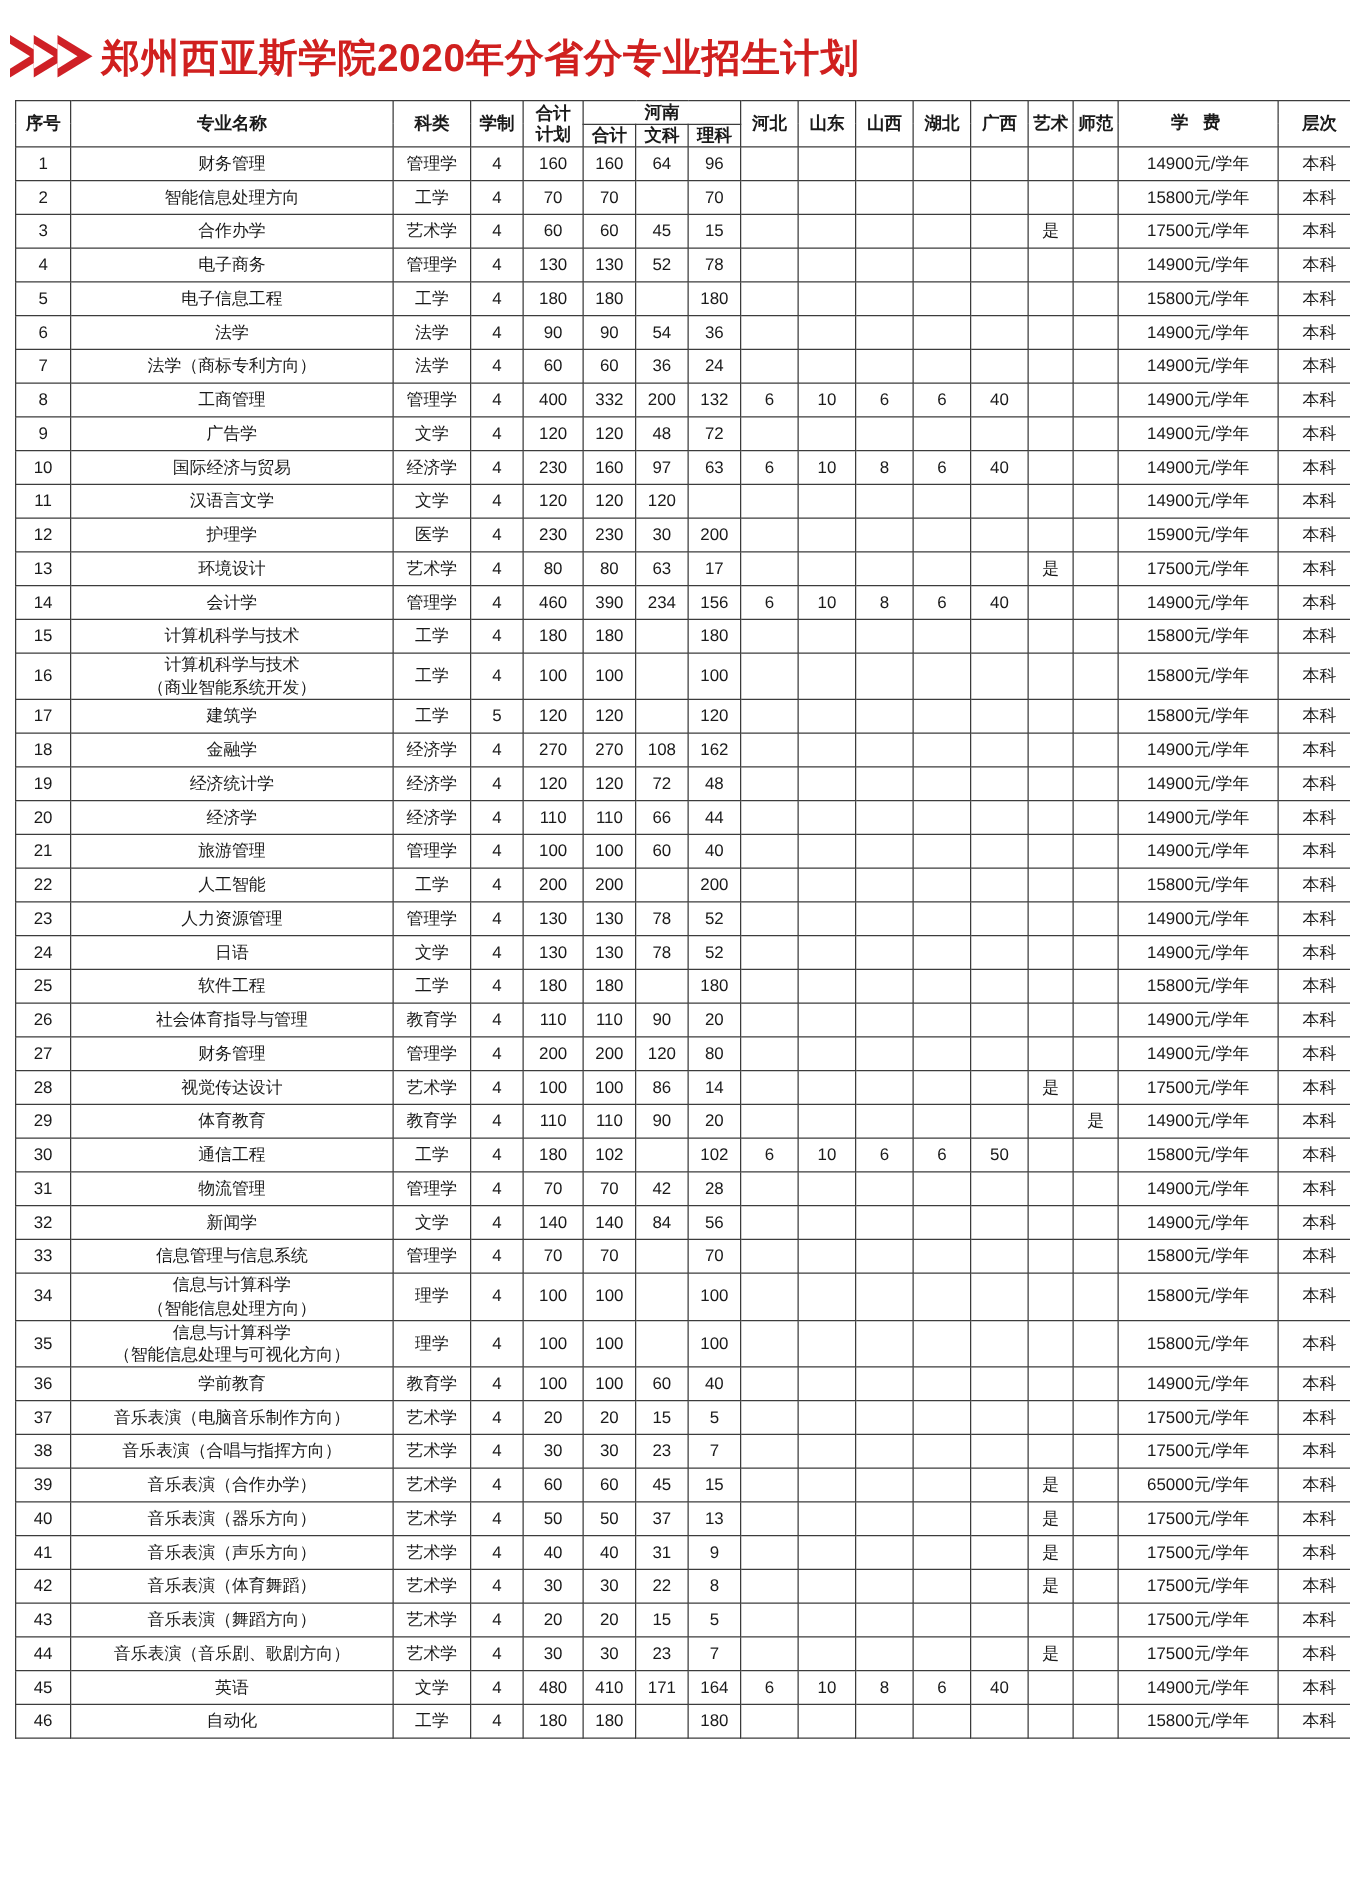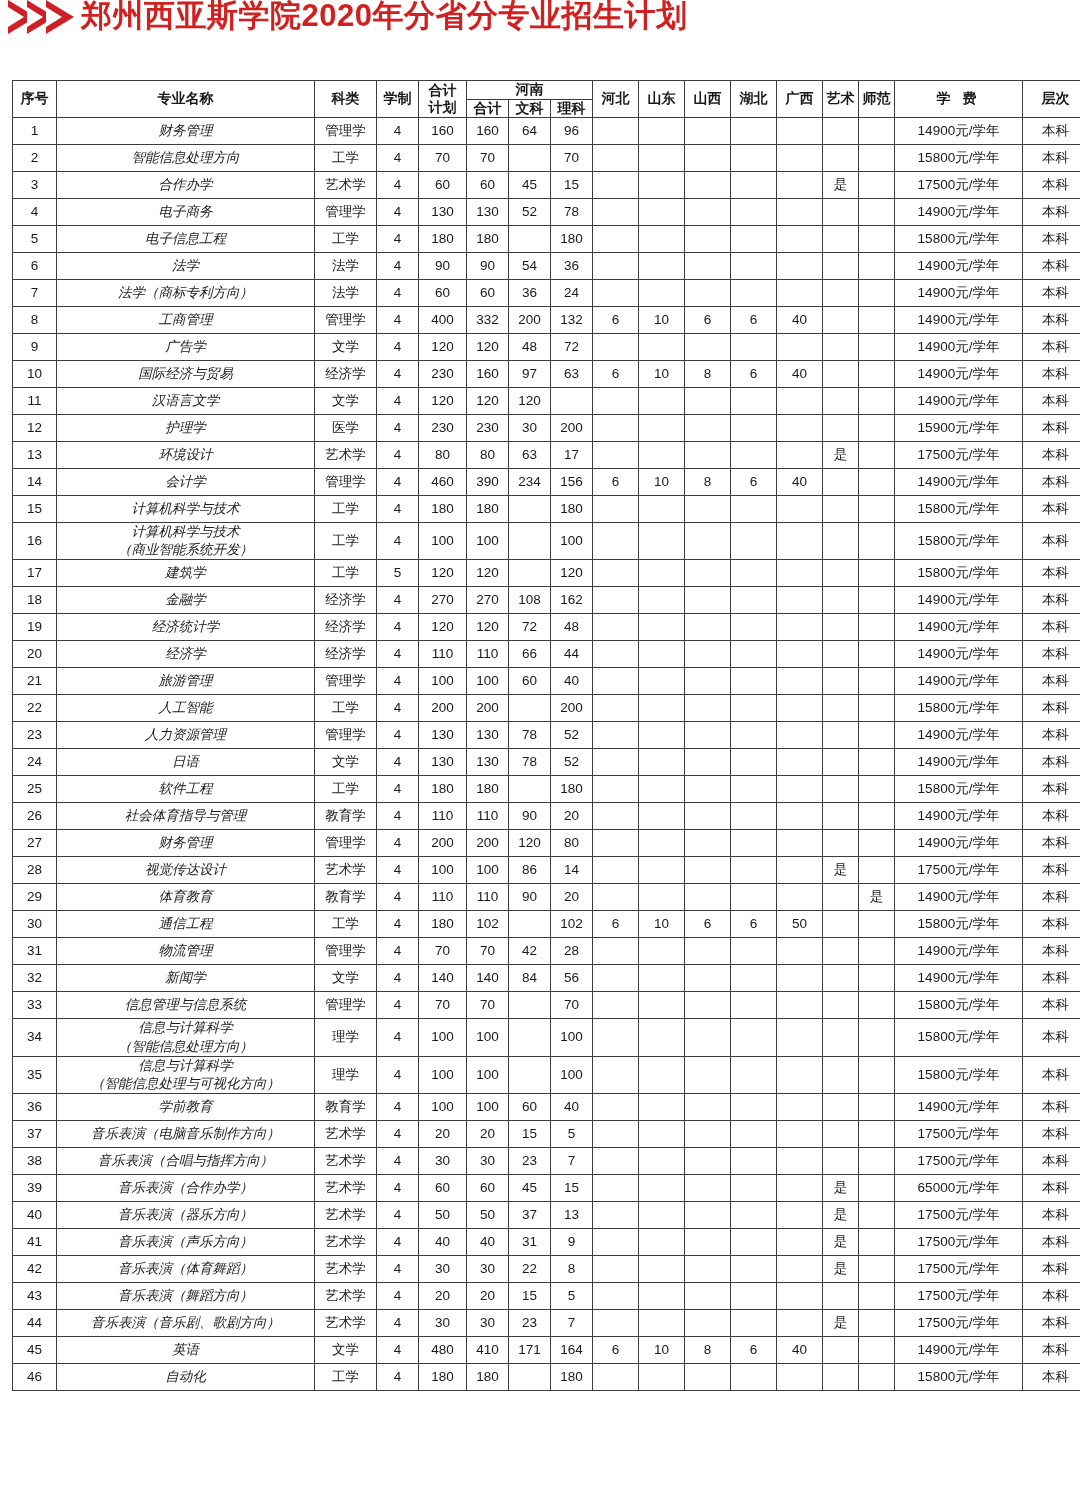--- a/index.html
+++ b/index.html
@@ -10,21 +10,21 @@
   body {
     width: 1080px;
     height: 1512px;
     font-family: "Liberation Sans", "DejaVu Sans", sans-serif;
     overflow: hidden;
   }
 
   
   .banner {
     display: flex;
-    align-items: flex-start;
+    align-items: flex-end;
     height: 62px;
     padding-left: 8px;
     box-sizing: border-box;
   }
   .chevrons {
     display: flex;
     align-items: center;
     margin-right: 16px;
     flex: 0 0 auto;
   }
@@ -84,23 +84,23 @@
     font-size: 14px;
     background: #ffffff;
   }
   table.plan tbody td {
     font-size: 13.5px;
     height: 27px;
   }
   tr.tall td { height: 41px; }
   tr.tall2 td { height: 45px; }
 
-  td.major { font-size: 13.5px; font-style: italic; }
+  td.major { font-size: 13.5px; }
   td.major .two-line { line-height: 1.35; }
-  th.fee { letter-spacing: 4px; }
+  th.fee { letter-spacing: 4px; font-family: Liberation Serif, serif; }
 
   
   col.c-no     { width: 44px; }
   col.c-major  { width: 258px; }
   col.c-cat    { width: 62px; }
   col.c-len    { width: 42px; }
   col.c-total  { width: 48px; }
   col.c-hn-t   { width: 42px; }
   col.c-hn-w   { width: 42px; }
   col.c-hn-s   { width: 42px; }

